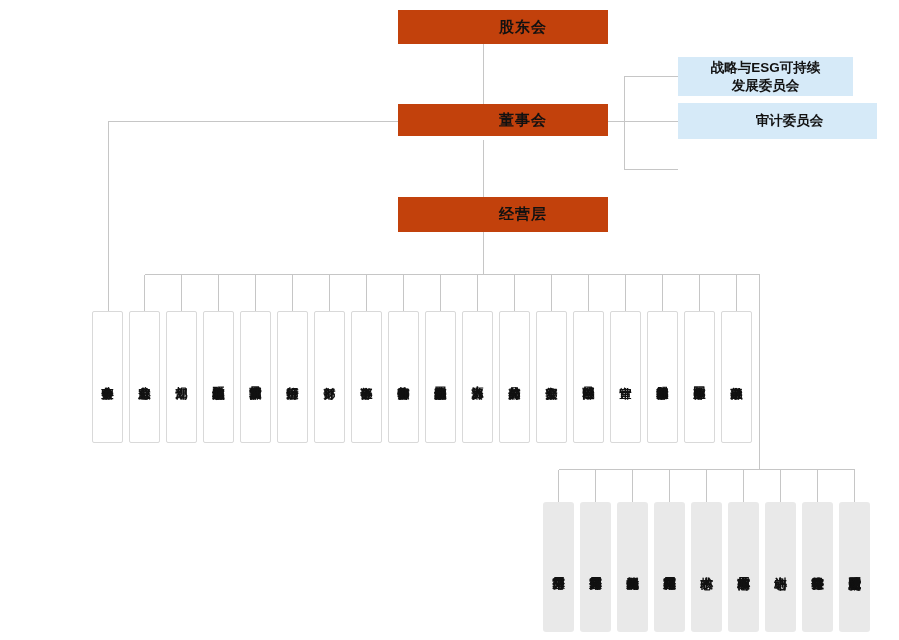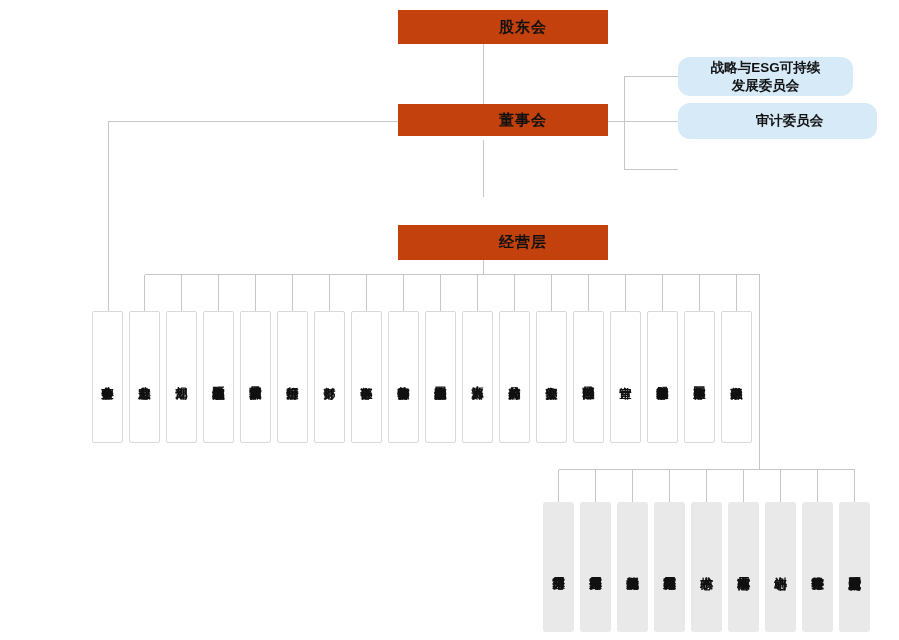--- a/index.html
+++ b/index.html
@@ -11,25 +11,25 @@
   svg.lines path{stroke:#c6c6c6;stroke-width:1;fill:none;}
 
   
   .hnode{
     position:absolute;left:398px;width:170px;height:35px;background:#c2410c;border-radius:0;
     display:flex;align-items:center;justify-content:center;
     font-weight:bold;font-size:15px;letter-spacing:1px;padding-left:40px;
   }
   .n-shareholders{top:10px;height:34px;}
   .n-board{top:104px;height:32px;}
-  .n-mgmt{top:197px;height:35px;margin-top:28px;}
+  .n-mgmt{top:197px;height:35px;}
 
   
   .committee{
-    position:absolute;left:678px;width:175px;background:#d6eaf8;border-radius:12px;
+    position:absolute;left:678px;width:175px;background:#d6eaf8;border-radius:0;
     display:flex;align-items:center;justify-content:center;text-align:center;
     font-weight:bold;font-size:13.5px;line-height:1.3;white-space:pre-line;
   }
   .c1{top:57px;height:39px;}
   .c2{top:103px;height:36px;padding-left:24px;}
   .c3{top:153px;height:34px;}
 
   
   .dept-row{position:absolute;left:92px;top:311px;display:flex;gap:6px;}
   .dept{

